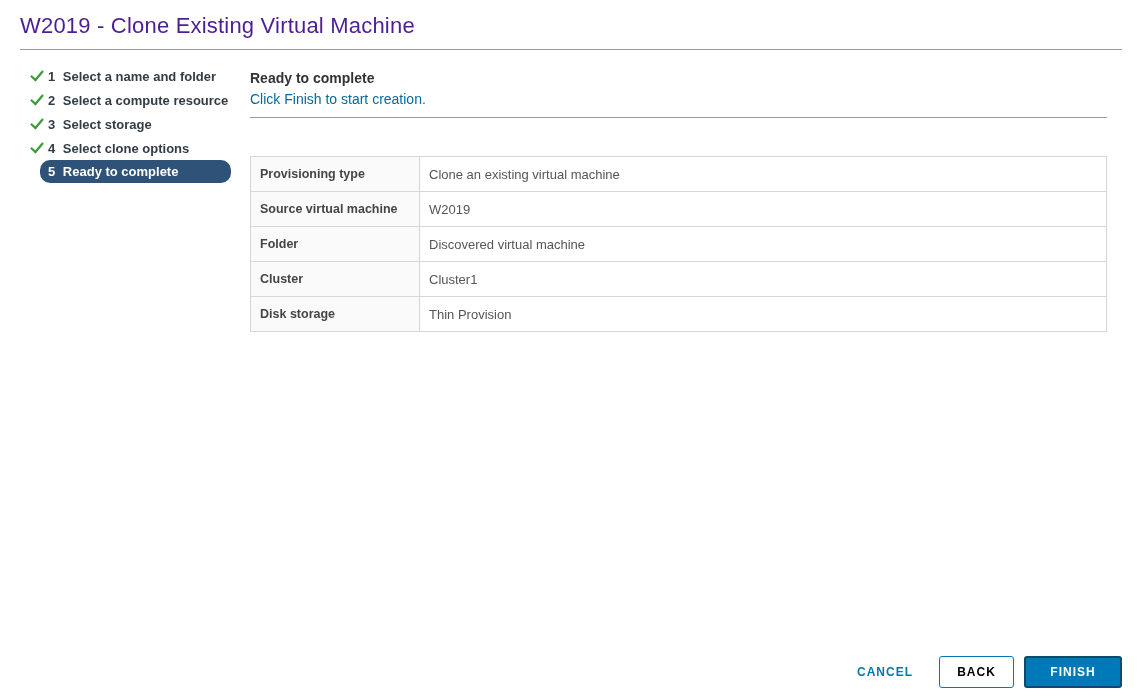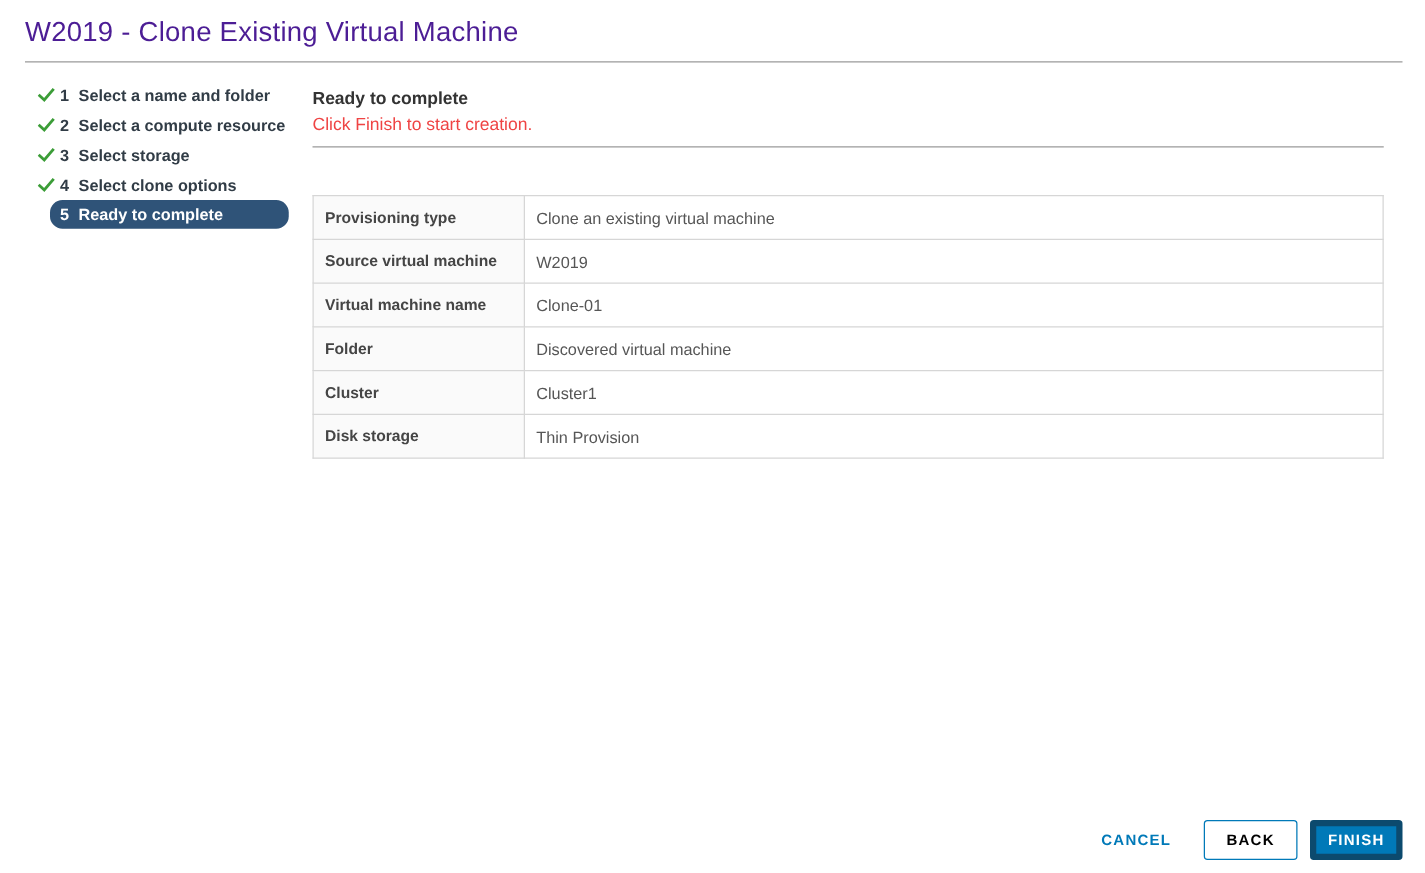--- a/index.html
+++ b/index.html
@@ -66,21 +66,21 @@
   }
 
   
   .content {
     flex: 1;
     margin-left: 19px;
     margin-right: 33px;
     padding-top: 20px;
   }
   .panel-heading { font-size: 14px; font-weight: 700; color: #333; }
-  .panel-subheading { font-size: 14px; color: #ef4444; margin-top: 5px; }
+  .panel-subheading { font-size: 14px; color: #0369a1; margin-top: 5px; }
   .panel-divider {
     border: none;
     border-top: 1px solid #9a9a9a;
     margin: 10px 0 0 0;
   }
 
   
   .summary-table {
     width: 100%;
     margin-top: 38px;
@@ -129,23 +129,23 @@
   }
   .btn-outline {
     width: 75px; height: 32px;
     background: #ffffff;
     border: 1px solid #0079b8;
     border-radius: 3px;
     color: #000000;
     margin-right: 10px;
   }
   .btn-primary {
-    width: 74px; height: 32px;
+    width: 98px; height: 32px;
     background: #0079b8;
-    border: 5px solid #0c4a6e;
+    border: 2px solid #0c4a6e;
     border-radius: 3px;
     color: #ffffff;
   }
 </style>
 </head>
 <body>
 
 <div class="wizard">
 
   <div class="wiz-header">
@@ -224,24 +224,20 @@
   <tr>
     <td class="cell-label">Provisioning type</td>
     <td class="cell-value">Clone an existing virtual machine</td>
   </tr>
 
   <tr>
     <td class="cell-label">Source virtual machine</td>
     <td class="cell-value">W2019</td>
   </tr>
 
-  <tr>
-    <td class="cell-label">Virtual machine name</td>
-    <td class="cell-value">Clone-01</td>
-  </tr>
 
   <tr>
     <td class="cell-label">Folder</td>
     <td class="cell-value">Discovered virtual machine</td>
   </tr>
 
   <tr>
     <td class="cell-label">Cluster</td>
     <td class="cell-value">Cluster1</td>
   </tr>

